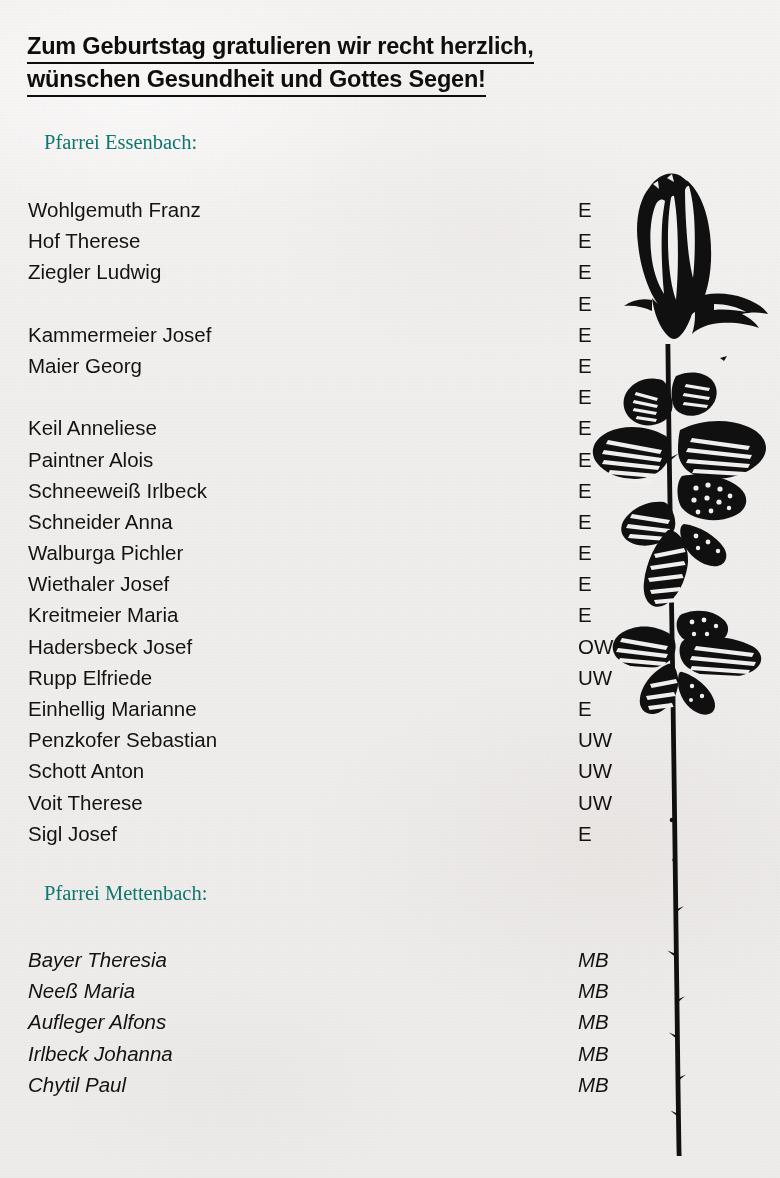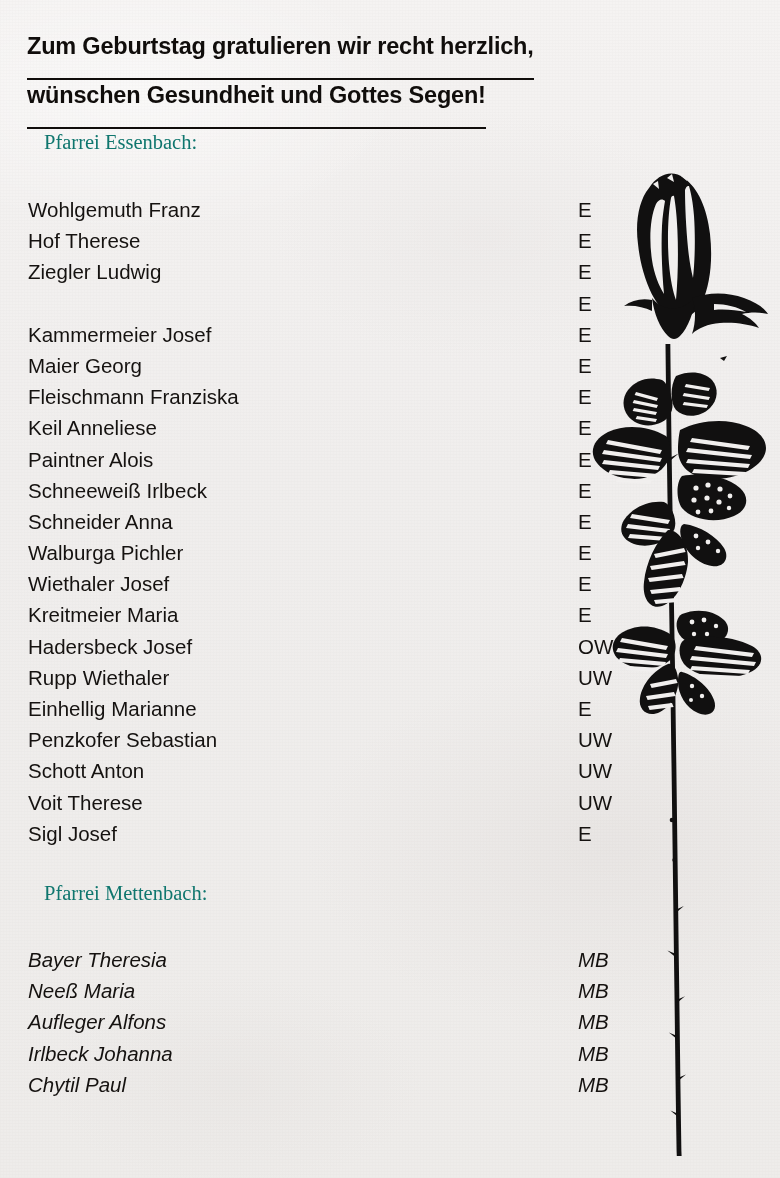--- a/index.html
+++ b/index.html
@@ -55,21 +55,21 @@
     width: 600px;
     font-size: 23.5px;
     font-weight: bold;
     line-height: 30px;
     letter-spacing: -0.2px;
     color: #100d0b;
   }
   .headline .hl-line {
     display: inline-block;
     border-bottom: 2.4px solid #100d0b;
-    padding-bottom: 17px;
+    padding-bottom: 1px;
     white-space: nowrap;
   }
 
   
   .section-heading {
     position: absolute;
     left: 44px;
     font-size: 20.5px;
     line-height: 24px;
     color: #0f766e;
@@ -154,21 +154,20 @@
       </div>
       <div class="name-row">
         <span class="name-text">Kammermeier Josef</span>
         <span class="name-code">E</span>
       </div>
       <div class="name-row">
         <span class="name-text">Maier Georg</span>
         <span class="name-code">E</span>
       </div>
       <div class="name-row">
-        <span class="name-text">Fleischmann Franziska</span>
         <span class="name-code">E</span>
       </div>
       <div class="name-row">
         <span class="name-text">Keil Anneliese</span>
         <span class="name-code">E</span>
       </div>
       <div class="name-row">
         <span class="name-text">Paintner Alois</span>
         <span class="name-code">E</span>
       </div>
@@ -190,21 +189,21 @@
       </div>
       <div class="name-row">
         <span class="name-text">Kreitmeier Maria</span>
         <span class="name-code">E</span>
       </div>
       <div class="name-row">
         <span class="name-text">Hadersbeck Josef</span>
         <span class="name-code">OW</span>
       </div>
       <div class="name-row">
-        <span class="name-text">Rupp Wiethaler</span>
+        <span class="name-text">Rupp Elfriede</span>
         <span class="name-code">UW</span>
       </div>
       <div class="name-row">
         <span class="name-text">Einhellig Marianne</span>
         <span class="name-code">E</span>
       </div>
       <div class="name-row">
         <span class="name-text">Penzkofer Sebastian</span>
         <span class="name-code">UW</span>
       </div>

